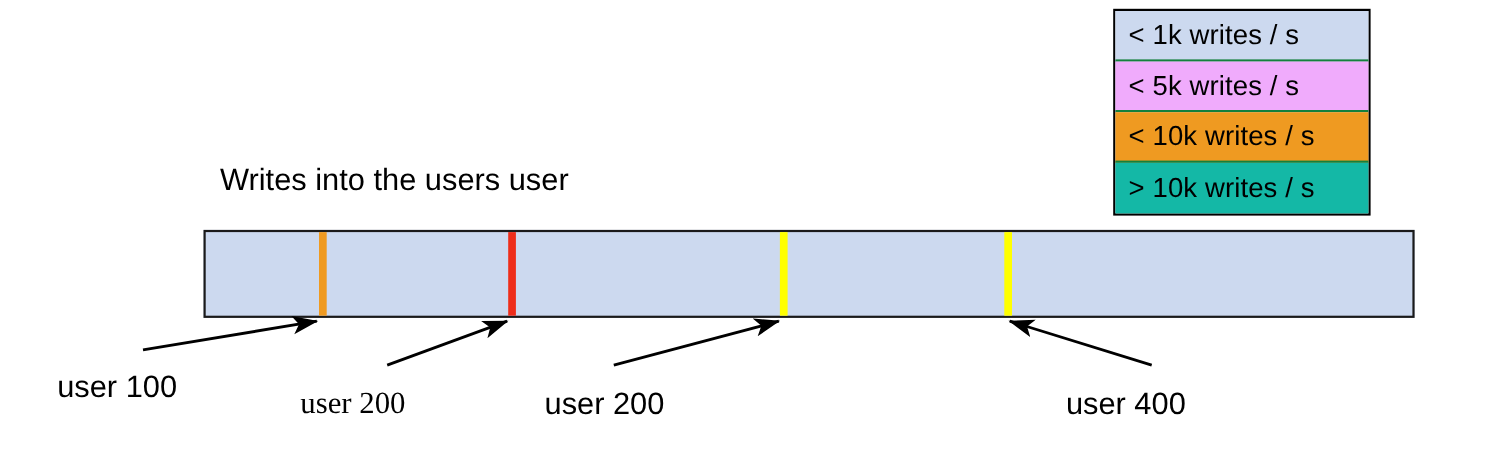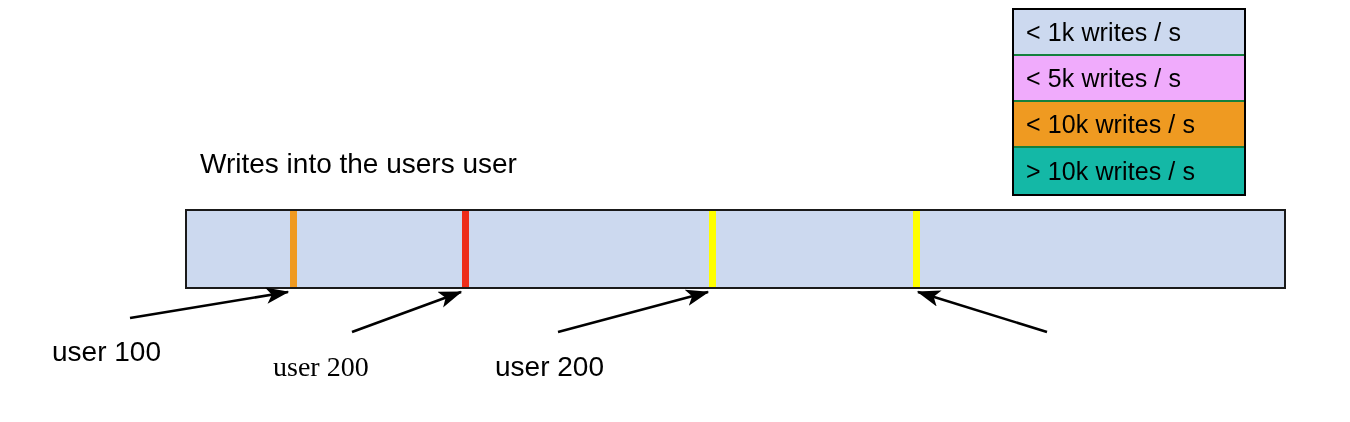--- a/index.html
+++ b/index.html
@@ -129,14 +129,15 @@
     </defs>
     <line x1="130" y1="318" x2="288" y2="292" stroke="#000000" stroke-width="2.6" marker-end="url(#ah)"></line>
     <line x1="352" y1="332" x2="461" y2="292" stroke="#000000" stroke-width="2.6" marker-end="url(#ah)"></line>
     <line x1="558" y1="332" x2="708" y2="292" stroke="#000000" stroke-width="2.6" marker-end="url(#ah)"></line>
     <line x1="1047" y1="332" x2="918" y2="292" stroke="#000000" stroke-width="2.6" marker-end="url(#ah)"></line>
   </svg>
 
   <div class="user-label" style="left:52px; top:338px;text-align:right;">user 100</div>
   <div class="user-label" style="left:273px; top:353px;font-family:Liberation Serif, serif;">user 200</div>
   <div class="user-label" style="left:495px; top:353px;">user 200</div>
+  <div class="user-label" style="left:969px; top:353px;">user 400</div>
 
 </div>
 
 </body></html>

